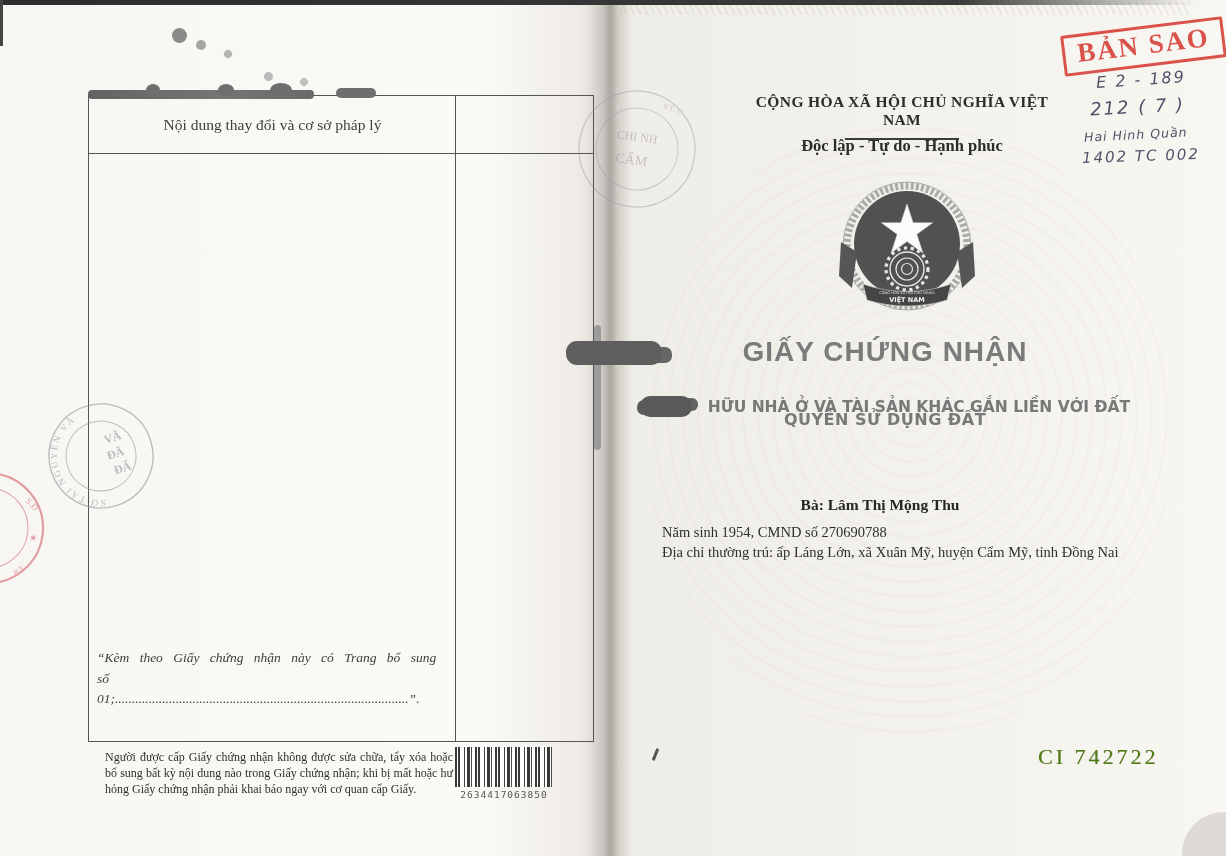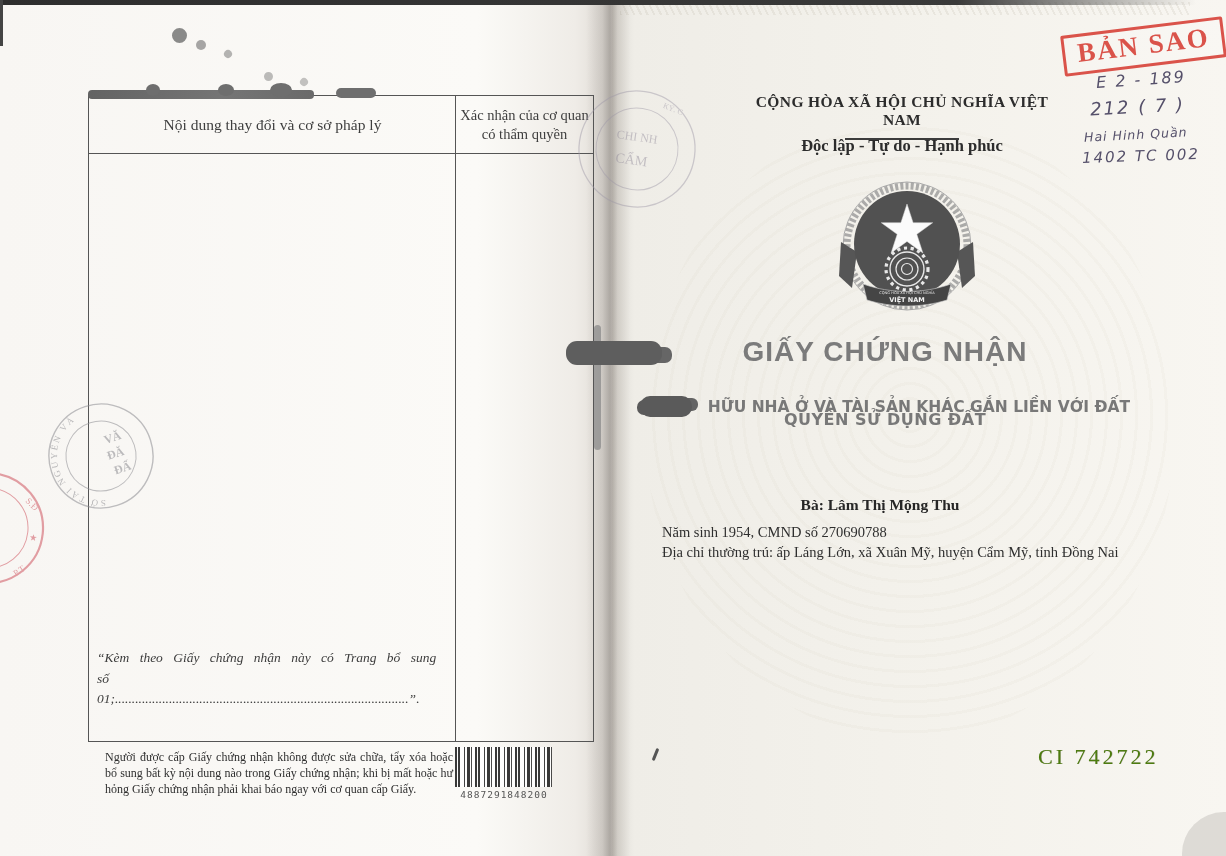--- a/index.html
+++ b/index.html
@@ -102,21 +102,20 @@
   <div class="abs hatch-top"></div>
   <div class="abs fold"></div>
   <div class="abs fold-crease"></div>
   <div class="abs scan-topbar"></div>
   <div class="abs scan-leftedge"></div>
   <div class="abs corner-curl"></div>
 
   <div class="abs doc-table">
     <div class="tbl-headrow">
       <div class="th th1">Nội dung thay đổi và cơ sở pháp lý</div>
-      <div class="th th2">Xác nhận của cơ quan có thẩm quyền</div>
     </div>
     <div class="tbl-vline"></div>
     <div class="tbl-note">
       <div class="l1">“Kèm theo Giấy chứng nhận này có Trang bổ sung số</div>
       <div class="l2">01;.......................................................................................”.</div>
     </div>
   </div>
 
   <div class="abs smudge-bar"></div>
   <div class="abs blob" style="left:146px;top:84px;width:14px;height:12px;"></div>
@@ -153,21 +152,21 @@
 
   <svg class="abs stamp-svg" style="left:-77px;top:463px;opacity:.55;transform:rotate(6deg);" width="130" height="130" viewBox="-65 -65 130 130">
     <circle cx="0" cy="0" r="55" fill="none" stroke="#cf5560" stroke-width="2.2"></circle>
     <circle cx="0" cy="0" r="40" fill="none" stroke="#cf5560" stroke-width="1"></circle>
     <text x="34" y="-26" font-size="9" fill="#cf5560" transform="rotate(38 40 -28)" font-family="Liberation Serif,serif">S.Đ</text>
     <text x="42" y="8" font-size="9" fill="#cf5560">★</text>
     <text x="30" y="42" font-size="9" fill="#cf5560" transform="rotate(-40 36 40)" font-family="Liberation Serif,serif">P.T</text>
   </svg>
 
   <div class="abs barcode"></div>
-  <div class="abs barcode-num">4887291848200</div>
+  <div class="abs barcode-num">2634417063850</div>
 
   <div class="abs foot-note">Người được cấp Giấy chứng nhận không được sửa chữa, tẩy xóa hoặc bổ sung bất kỳ nội dung nào trong Giấy chứng nhận; khi bị mất hoặc hư hỏng Giấy chứng nhận phải khai báo ngay với cơ quan cấp Giấy.</div>
 
   <div class="abs nat-line1">CỘNG HÒA XÃ HỘI CHỦ NGHĨA VIỆT NAM</div>
   <div class="abs nat-line2">Độc lập - Tự do - Hạnh phúc</div>
   <div class="abs nat-underline"></div>
 
   <div class="abs ban-sao">BẢN SAO</div>
   <div class="abs hw hw1">E 2 - 189</div>
   <div class="abs hw hw2">212 ( 7 )</div>

